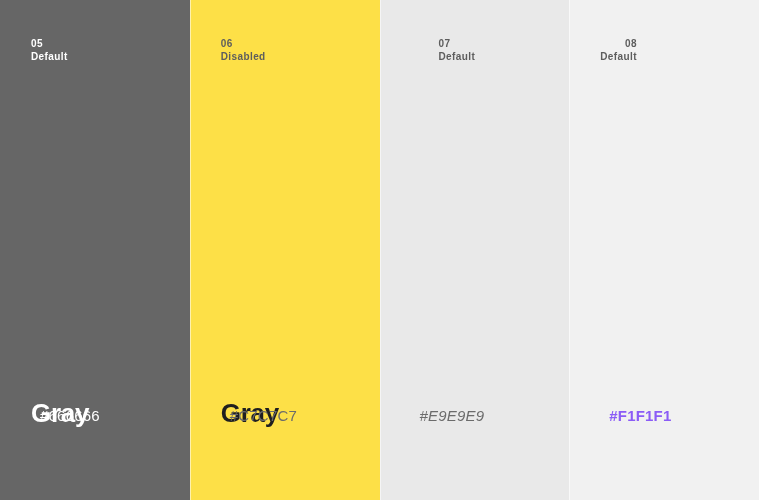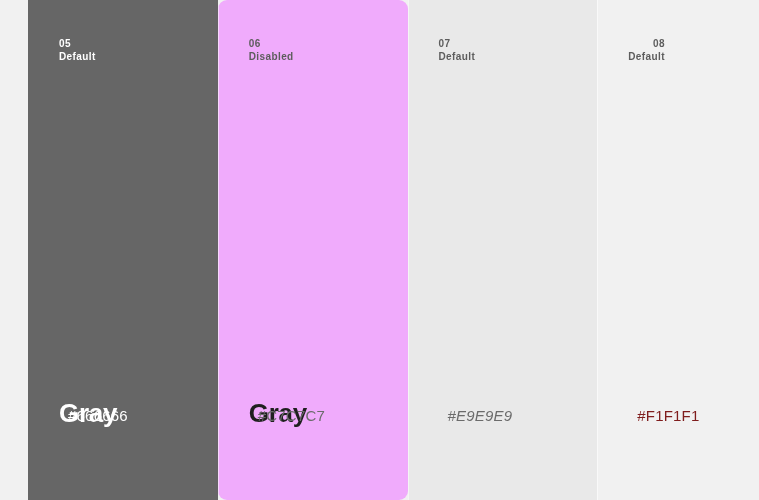--- a/index.html
+++ b/index.html
@@ -14,21 +14,20 @@
   body {
     font-family: "Liberation Sans", sans-serif;
     background: #f1f1f1;
   }
 
   .palette {
     display: flex;
     width: 628px;
     height: 500px;
     align-items: stretch;
-    padding-left: 28px;
   }
 
   .swatch {
     position: relative;
     flex: 0 0 189.75px;
     width: 189.75px;
     height: 500px;
     padding: 0;
     overflow: hidden;
   }
@@ -96,21 +95,21 @@
   .swatch-0 .swatch-hex  { color: #ffffff; }
 
   .swatch-1 { background: #c7c7c7; }
   .swatch-1 .meta-index,
   .swatch-1 .meta-state { color: #5d5d5d; }
   .swatch-1 .swatch-name { color: #1f1f1f; }
   .swatch-1 .swatch-hex  { color: #6b6b6b; }
 
   .swatch-2 { background: #e9e9e9; }
   .swatch-2 .meta-index,
-  .swatch-2 .meta-state { color: #5d5d5d; }
+  .swatch-2 .meta-state { color: #5d5d5d; margin-left: 28px; }
   .swatch-2 .swatch-name { color: #1f1f1f; }
   .swatch-2 .swatch-hex  { color: #6b6b6b; font-style: italic; }
 
   .swatch-3 { background: #f1f1f1; }
   .swatch-3 .meta-index,
   .swatch-3 .meta-state { color: #5d5d5d; text-align: right; }
   .swatch-3 .swatch-name { color: #1f1f1f; }
   .swatch-3 .swatch-hex  { color: #6b6b6b; }
 </style>
 </head>
@@ -122,21 +121,21 @@
     <div class="swatch-meta">
       <span class="meta-index" style="color: rgb(255, 255, 255);">05</span>
       <span class="meta-state" style="color: rgb(255, 255, 255);">Default</span>
     </div>
     <div class="swatch-footer">
       <span class="swatch-name" style="color: rgb(255, 255, 255);">Gray</span>
     </div>
     <span class="swatch-hex" style="color: rgb(255, 255, 255);">#666666</span>
   </div>
 
-  <div class="swatch swatch-1" style="background: #f0abfc; border-radius: 9px;">
+  <div class="swatch swatch-1" style="background: #fde047;">
     <div class="swatch-meta">
       <span class="meta-index" style="color: rgb(93, 93, 93);">06</span>
       <span class="meta-state" style="color: rgb(93, 93, 93);">Disabled</span>
     </div>
     <div class="swatch-footer">
       <span class="swatch-name" style="color: rgb(31, 31, 31);">Gray</span>
     </div>
     <span class="swatch-hex" style="color: rgb(107, 107, 107);">#C7C7C7</span>
   </div>
 
@@ -146,16 +145,16 @@
       <span class="meta-state" style="color: rgb(93, 93, 93);">Default</span>
     </div>
     <span class="swatch-hex" style="color: rgb(107, 107, 107);">#E9E9E9</span>
   </div>
 
   <div class="swatch swatch-3" style="background: rgb(241, 241, 241);">
     <div class="swatch-meta">
       <span class="meta-index" style="color: rgb(93, 93, 93);">08</span>
       <span class="meta-state" style="color: rgb(93, 93, 93);">Default</span>
     </div>
-    <span class="swatch-hex" style="color: #7f1d1d;">#F1F1F1</span>
+    <span class="swatch-hex" style="color: #8b5cf6; font-weight: bold;">#F1F1F1</span>
   </div>
 
 </div>
 
 </body></html>

